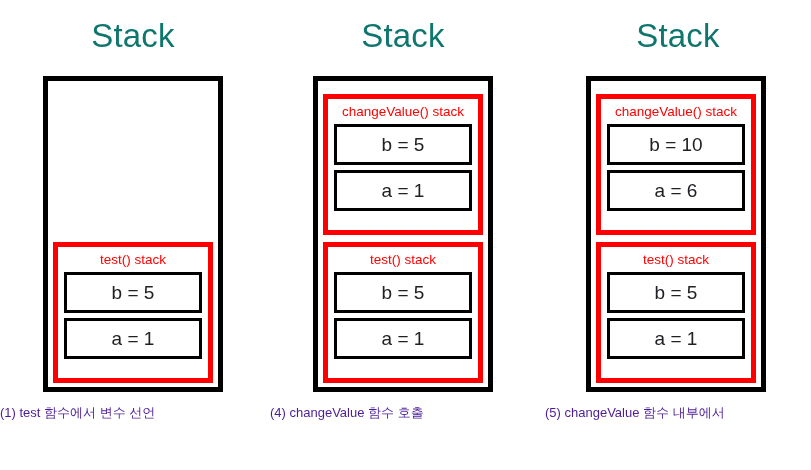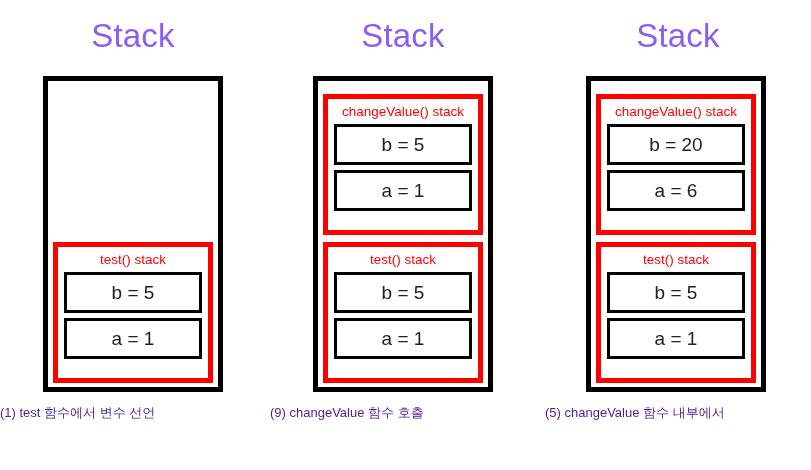--- a/index.html
+++ b/index.html
@@ -37,21 +37,21 @@
   .panel-title {
     position: absolute;
     top: 16px;
     left: 0;
     width: 100%;
     text-align: center;
     font-size: 33px;
     line-height: 40px;
     font-weight: 400;
     letter-spacing: 0.2px;
-    color: #8b5cf6;
+    color: #0f766e;
     white-space: nowrap;
   }
 
   
   .stack-box {
     position: absolute;
     top: 76px;
     width: 180px;
     height: 316px;
     box-sizing: border-box;
@@ -159,32 +159,32 @@
 
         <div class="frame">
           <div class="frame-label">test() stack</div>
           <div class="cell">b = 5</div>
           <div class="cell">a = 1</div>
         </div>
 
       </div>
     </div>
 
-    <div class="caption">(9) changeValue 함수 호출</div>
+    <div class="caption">(4) changeValue 함수 호출</div>
   </div>
 
   <div class="panel p3">
     <div class="panel-title">Stack</div>
 
     <div class="stack-box">
       <div class="frames two">
 
         <div class="frame">
           <div class="frame-label">changeValue() stack</div>
-          <div class="cell">b = 20</div>
+          <div class="cell">b = 10</div>
           <div class="cell">a = 6</div>
         </div>
 
         <div class="frame">
           <div class="frame-label">test() stack</div>
           <div class="cell">b = 5</div>
           <div class="cell">a = 1</div>
         </div>
 
       </div>

